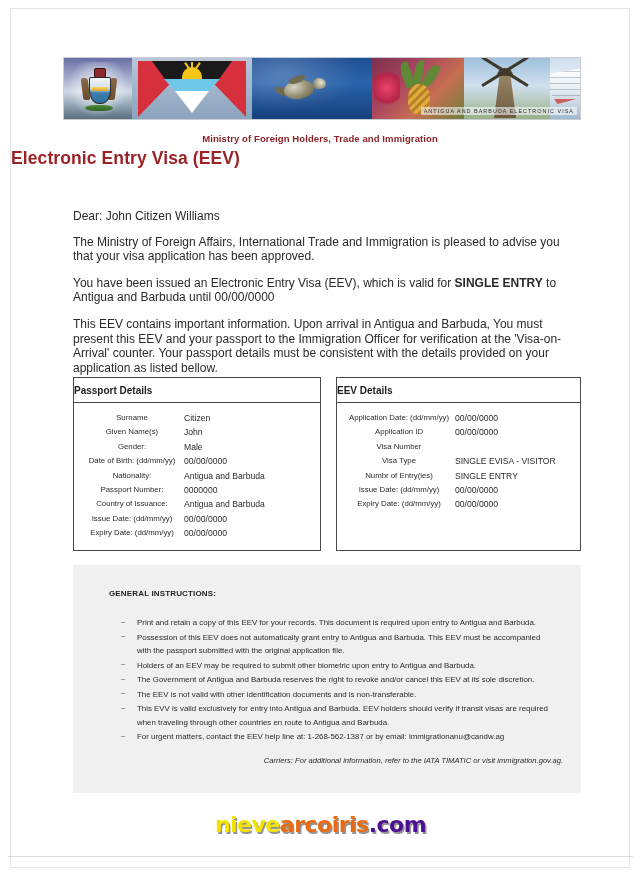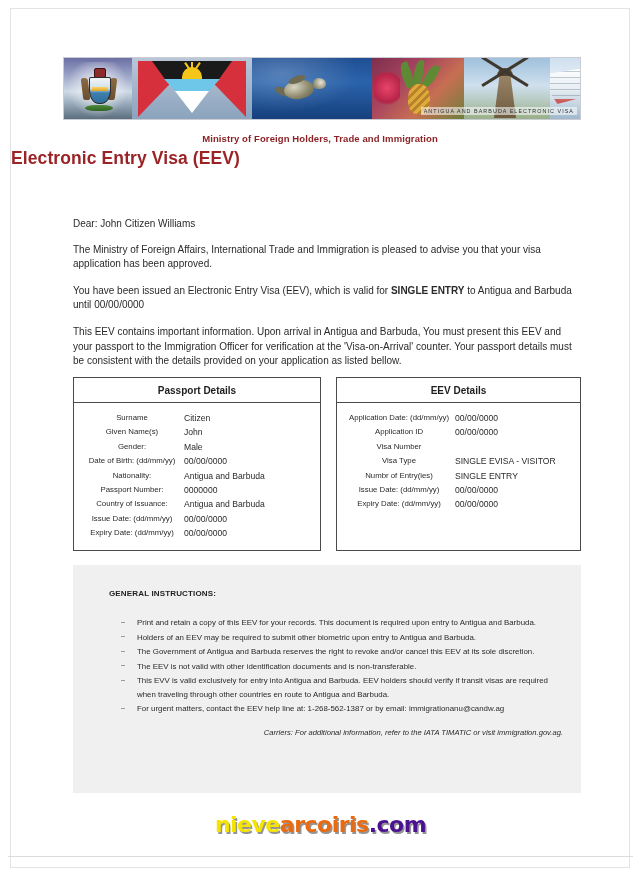--- a/index.html
+++ b/index.html
@@ -233,22 +233,22 @@
     text-align: left;
     font-size: 17.5px;
     font-weight: bold;
     color: #9b2326;
     letter-spacing: .1px;
   }
 
   
   .body-block {
     position: absolute;
-    left: 62px; top: 208px; width: 508px;
-    font-size: 10px;
+    left: 62px; top: 200px; width: 508px;
+    font-size: 12px;
     line-height: 14.6px;
     color: #2a2a2c;
   }
   .body-block p { margin: 0 0 12px 0; }
   .body-block p.tight { margin-bottom: 11px; }
   .strongish { font-weight: bold; }
 
   
   .tables {
     position: absolute;
@@ -259,21 +259,21 @@
   .dtable {
     width: 248px;
     border: 1px solid #4a4a4a;
     box-sizing: border-box;
     background: #fff;
   }
   .dtable.right { width: 245px; }
   .dtable h3 {
     margin: 0;
     padding: 7px 0 6px 0;
-    text-align: center;
+    text-align: left;
     font-size: 10px;
     font-weight: bold;
     border-bottom: 1px solid #4a4a4a;
     color: #1d1d1f;
   }
   .dtable .rows {
     padding: 8px 0 9px 0;
     min-height: 132px;
     box-sizing: border-box;
   }
@@ -500,21 +500,21 @@
           <span class="dvalue">00/00/0000</span>
         </div>
       </div>
     </div>
   </div>
 
   <div class="instructions">
     <div class="gi-title">GENERAL INSTRUCTIONS:</div>
     <ul class="gi-list">
       <li><span class="dash"></span><span>Print and retain a copy of this EEV for your records. This document is required upon entry to Antigua and Barbuda.</span></li>
-      <li><span class="dash"></span></li>
+      <li><span class="dash"></span><span>Possession of this EEV does not automatically grant entry to Antigua and Barbuda. This EEV must be accompanied with the passport submitted with the original application file.</span></li>
       <li><span class="dash"></span><span>Holders of an EEV may be required to submit other biometric upon entry to Antigua and Barbuda.</span></li>
       <li><span class="dash"></span><span>The Government of Antigua and Barbuda reserves the right to revoke and/or cancel this EEV at its sole discretion.</span></li>
       <li><span class="dash"></span><span>The EEV is not valid with other identification documents and is non-transferable.</span></li>
       <li><span class="dash"></span><span>This EVV is valid exclusively for entry into Antigua and Barbuda. EEV holders should verify if transit visas are required when traveling through other countries en route to Antigua and Barbuda.</span></li>
       <li><span class="dash"></span><span>For urgent matters, contact the EEV help line at: 1-268-562-1387 or by email: immigrationanu@candw.ag</span></li>
     </ul>
     <div class="carriers">Carriers:  For additional information, refer to the IATA TIMATIC or visit immigration.gov.ag.</div>
   </div>
 
 </div>

